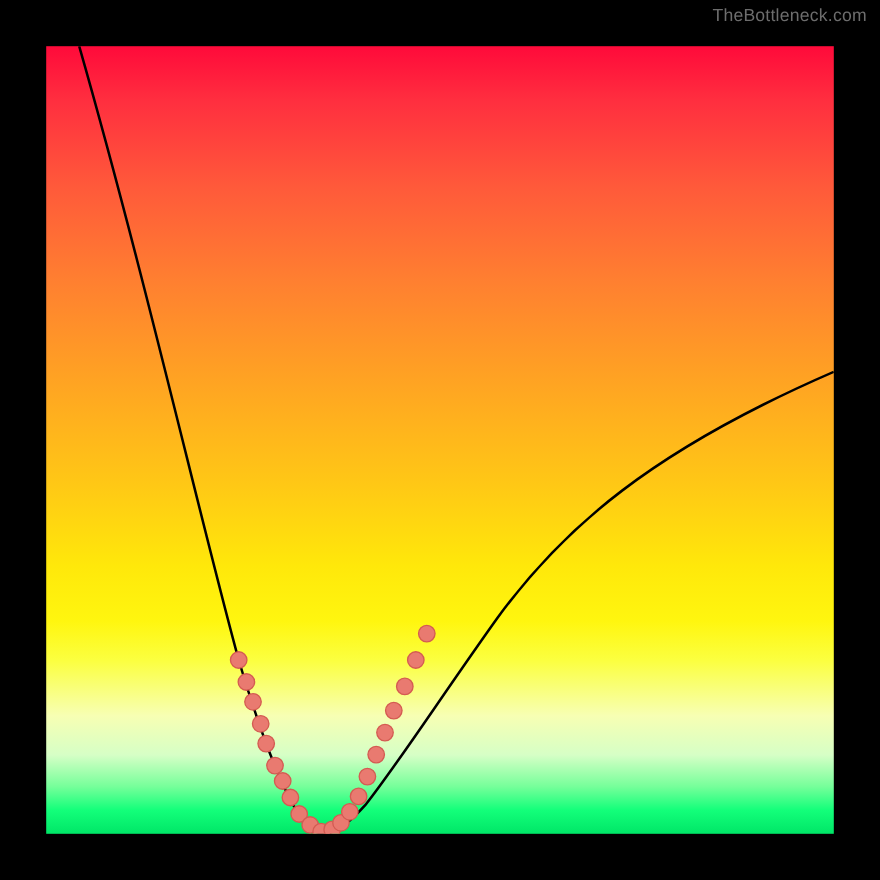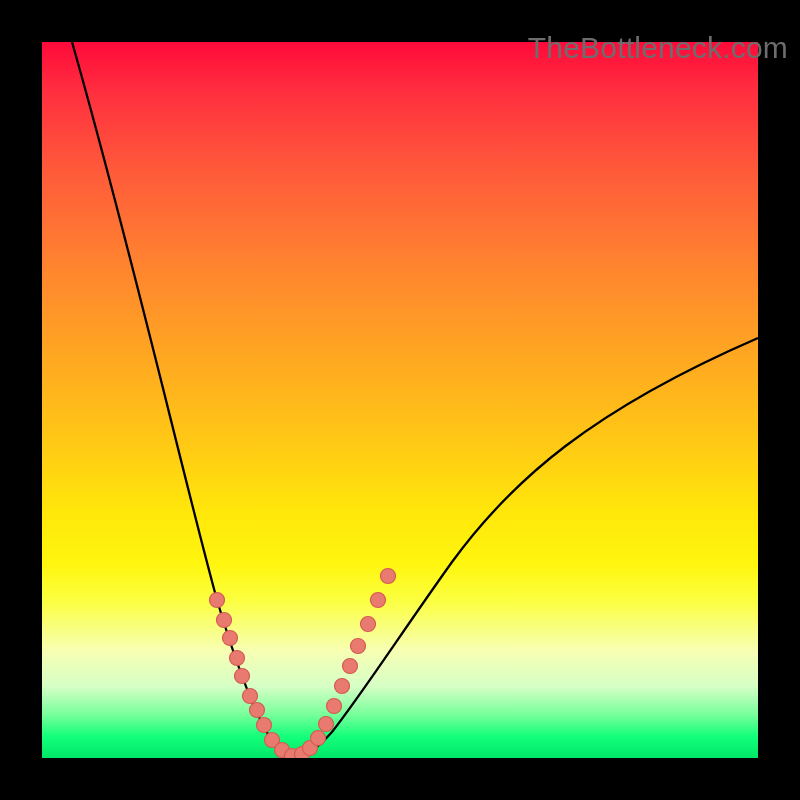--- a/index.html
+++ b/index.html
@@ -36,25 +36,24 @@
         #f7ffb3 85%,
         #d6ffc6 90%,
         #76ff9a 94%,
         #13ff7a 97%,
         #00e667 100%);
   }
   .watermark {
     position: absolute;
     top: 6px;
     right: 12px;
-    font-size: 30px;
+    font-size: 16px;
     font-weight: 500;
     color: #6d6d6d;
     letter-spacing: 0.2px;
-    margin-top: 25px;
   }
   svg.curves {
     position: absolute;
     left: 0;
     top: 0;
   }
 </style>
 </head>
 <body>
 

